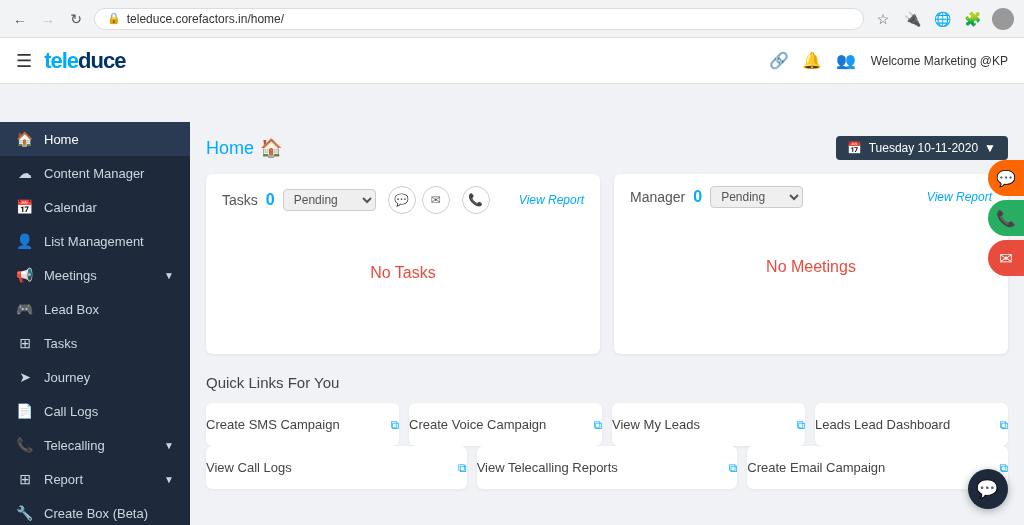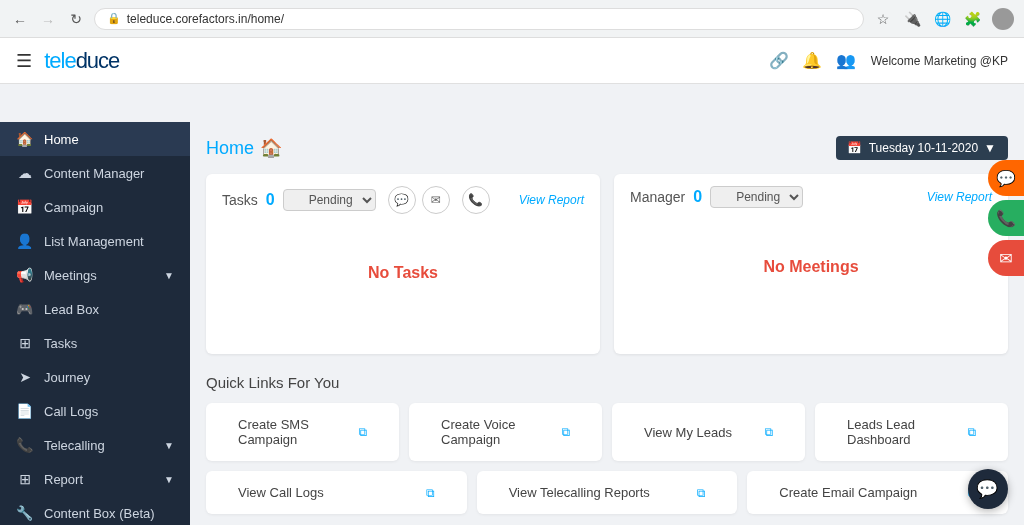--- a/index.html
+++ b/index.html
@@ -54,21 +54,21 @@
       display: flex;
       align-items: center;
       height: 46px;
       position: fixed;
       top: 38px;
       left: 0;
       right: 0;
       z-index: 100;
     }
     .hamburger { font-size: 18px; cursor: pointer; color: #333; margin-right: 12px; }
-    .brand-logo { font-size: 22px; font-weight: normal; color: #00aaff; letter-spacing: -1px; }
+    .brand-logo { font-size: 22px; font-weight: bold; color: #00aaff; letter-spacing: -1px; }
     .brand-logo span { color: #003366; }
     .top-nav-right { margin-left: auto; display: flex; align-items: center; gap: 14px; }
     .top-nav-icon { font-size: 16px; color: #555; cursor: pointer; }
     .welcome-text { font-size: 12px; color: #333; }
 
     
     .sidebar {
       width: 190px;
       background: #1e2a3b;
       color: white;
@@ -150,62 +150,61 @@
     }
     .widget-title { font-size: 14px; color: #555; font-weight: 500; }
     .widget-count { font-size: 16px; color: #00aaff; font-weight: bold; }
     .widget-filter select {
       border: 1px solid #ccc;
       border-radius: 4px;
       padding: 2px 6px;
       font-size: 12px;
       color: #555;
       cursor: pointer;
-      text-align: right;
     }
     .widget-icons { display: flex; gap: 6px; margin-left: 4px; }
     .widget-icon-btn {
       width: 28px; height: 28px;
       border: 1px solid #ccc;
       border-radius: 50%;
       display: flex; align-items: center; justify-content: center;
       font-size: 12px; color: #666; cursor: pointer;
       background: white;
     }
     .view-report { margin-left: auto; color: #00aaff; font-size: 12px; cursor: pointer; font-style: italic; }
     .no-data-text {
       color: #e74c3c;
       font-size: 16px;
-      font-weight: bold;
+      font-weight: normal;
       text-align: center;
       margin-top: 50px;
     }
 
     
     .section-title { font-size: 15px; color: #444; margin-bottom: 12px; font-weight: 500; }
     .quick-links-grid {
       display: grid;
       grid-template-columns: repeat(4, 1fr);
       gap: 10px;
     }
     .quick-link-card {
       background: white;
       border-radius: 6px;
-      padding: 14px 32px;
+      padding: 14px 0;
       display: flex;
       align-items: center;
       justify-content: space-between;
       cursor: pointer;
       box-shadow: 0 1px 3px rgba(0,0,0,0.06);
       font-size: 13px;
       color: #444;
       transition: box-shadow 0.15s;
     }
     .quick-link-card .ext-icon { color: #00aaff; font-size: 12px; }
-    .quick-links-row2 { display: grid; grid-template-columns: repeat(3, 1fr); gap: 10px; margin-top: 10px; }
+    .quick-links-row2 { display: grid; grid-template-columns: repeat(3, 1fr); gap: 10px; }
 
     
     .float-btns {
       position: fixed;
       right: 0;
       top: 160px;
       display: flex;
       flex-direction: column;
       gap: 4px;
       z-index: 200;
@@ -276,21 +275,21 @@
     <div class="sidebar-item active">
       <span class="s-icon">🏠</span>
       <span class="s-label">Home</span>
     </div>
     <div class="sidebar-item">
       <span class="s-icon">☁</span>
       <span class="s-label">Content Manager</span>
     </div>
     <div class="sidebar-item">
       <span class="s-icon">📅</span>
-      <span class="s-label">Campaign</span>
+      <span class="s-label">Calendar</span>
     </div>
     <div class="sidebar-item">
       <span class="s-icon">👤</span>
       <span class="s-label">List Management</span>
     </div>
     <div class="sidebar-item">
       <span class="s-icon">📢</span>
       <span class="s-label">Meetings</span>
       <span class="s-arrow">▼</span>
     </div>
@@ -315,21 +314,21 @@
       <span class="s-label">Telecalling</span>
       <span class="s-arrow">▼</span>
     </div>
     <div class="sidebar-item">
       <span class="s-icon">⊞</span>
       <span class="s-label">Report</span>
       <span class="s-arrow">▼</span>
     </div>
     <div class="sidebar-item">
       <span class="s-icon">🔧</span>
-      <span class="s-label">Content Box (Beta)</span>
+      <span class="s-label">Create Box (Beta)</span>
     </div>
 
   </div>
 
   <div class="main-content">
 
     <div class="page-header">
       <div class="page-title">
         <span>Home</span>
         <span>🏠</span>

